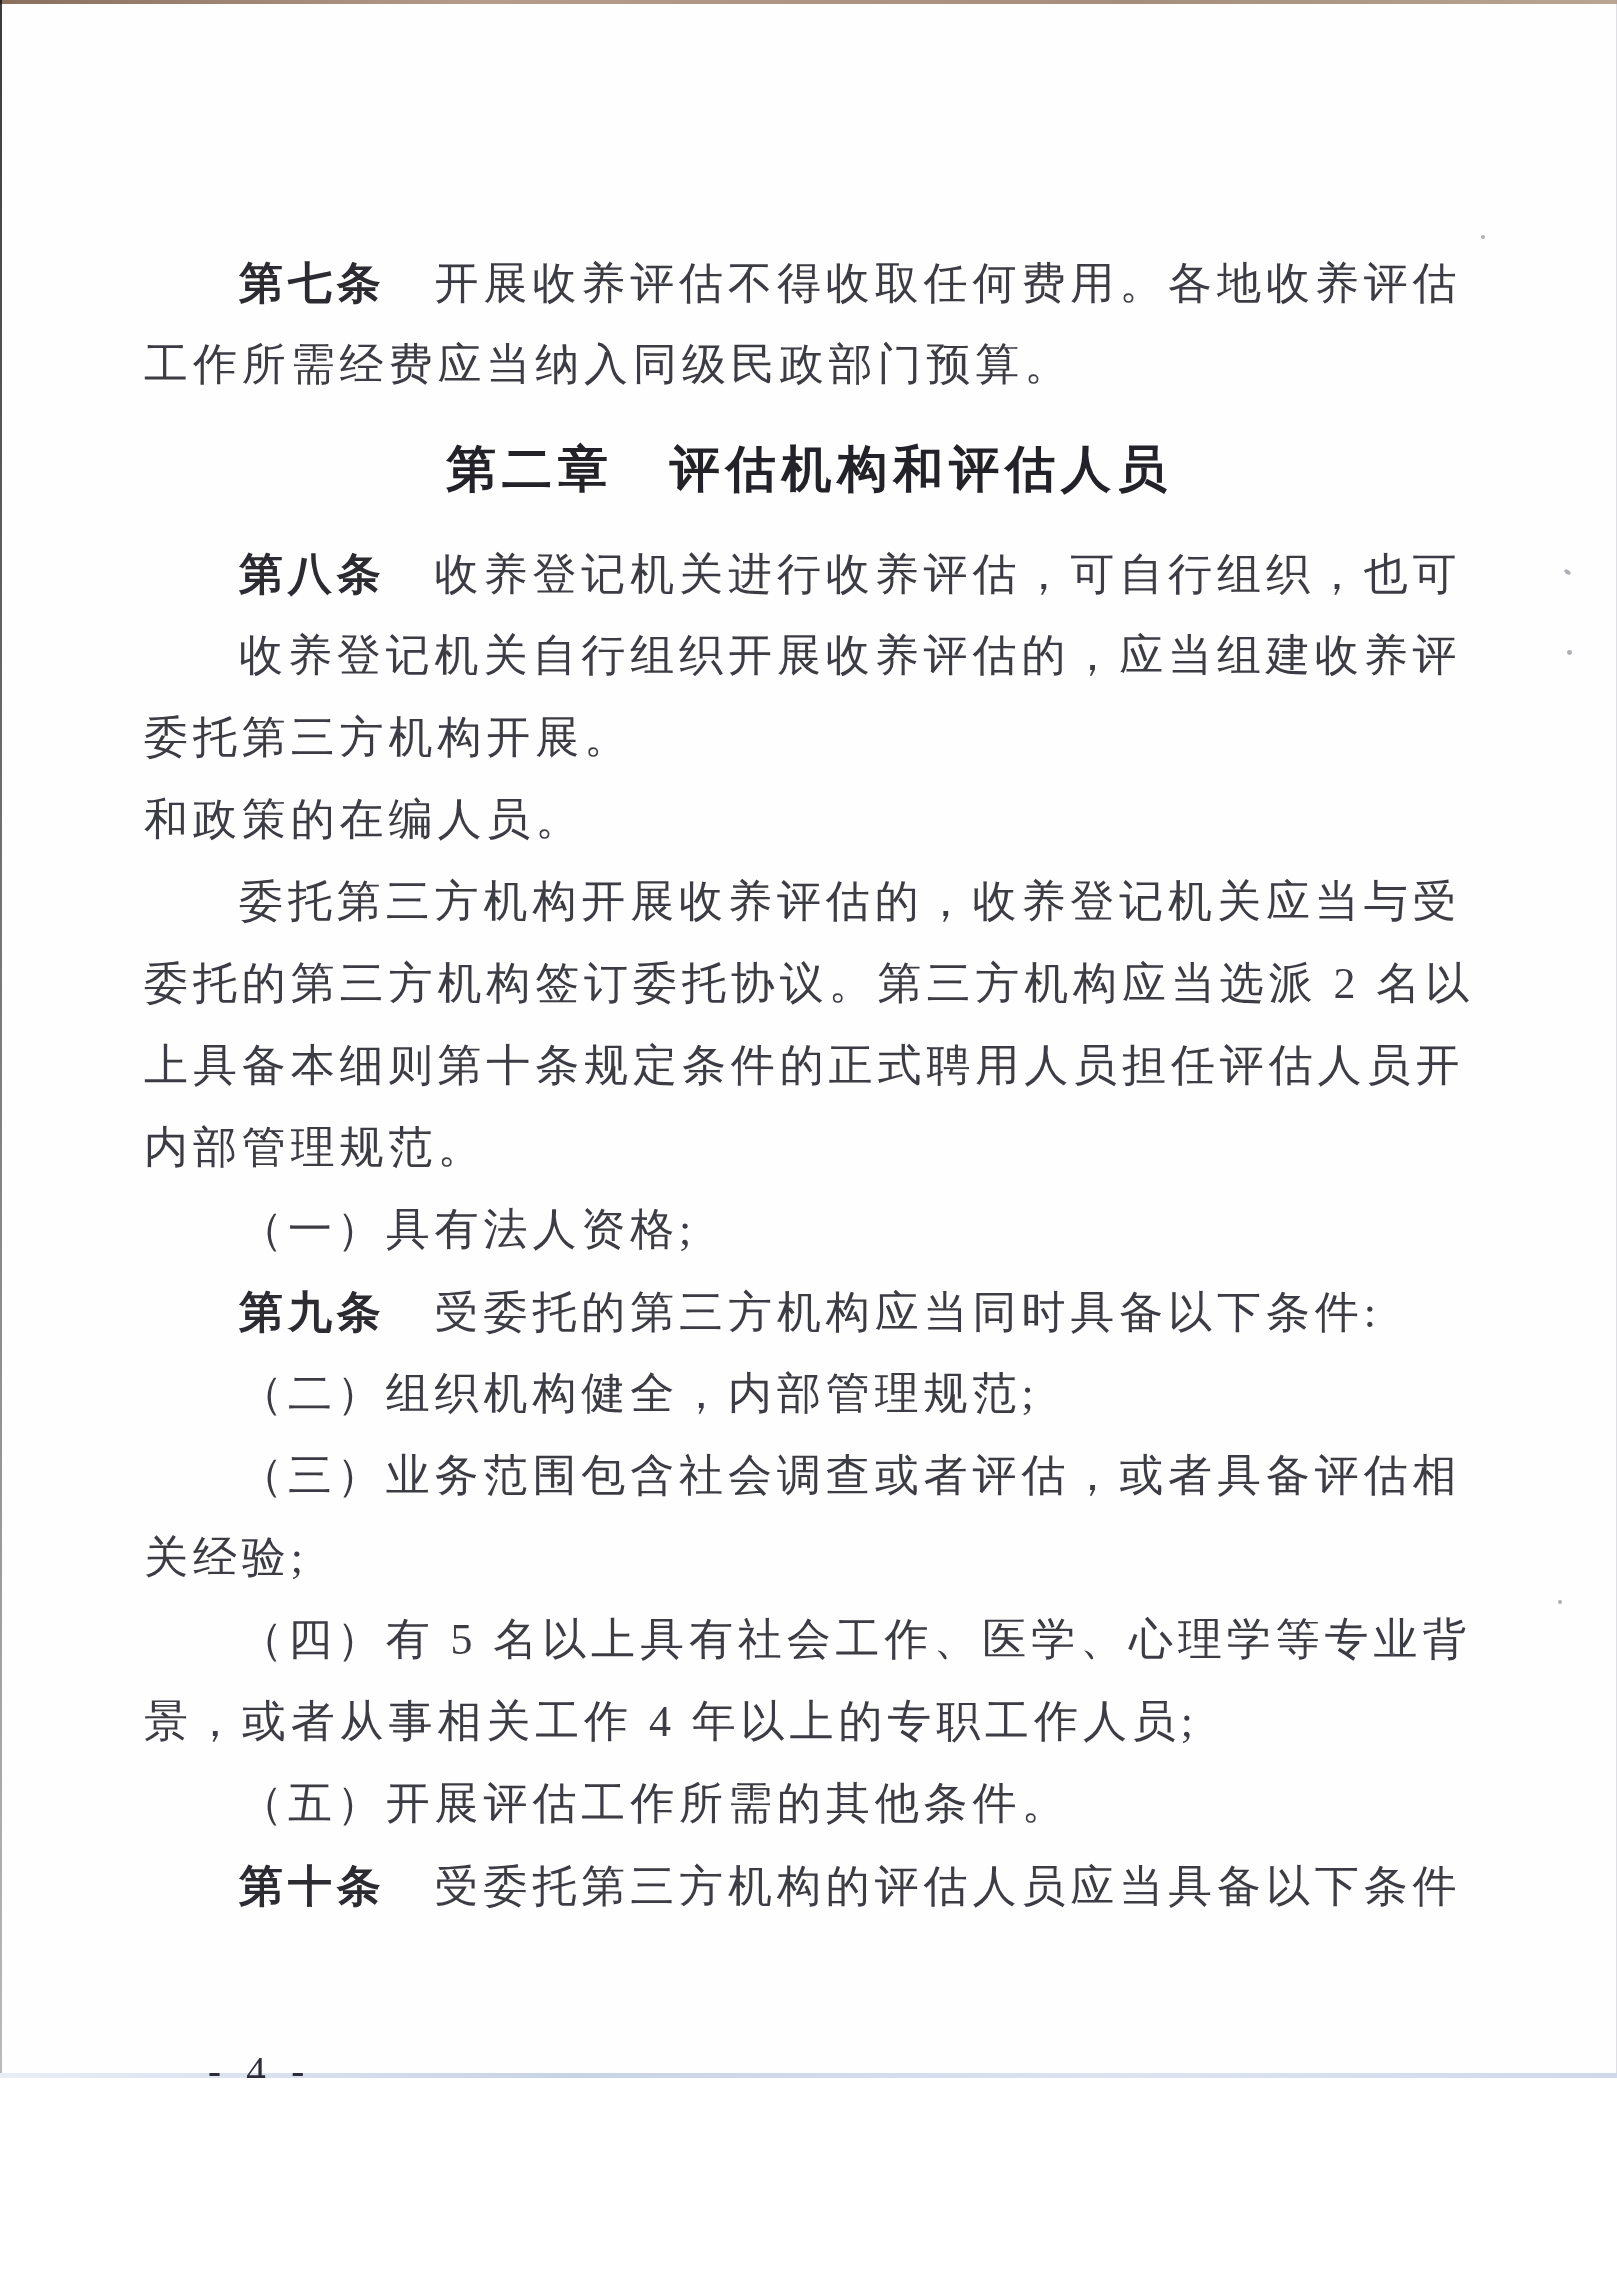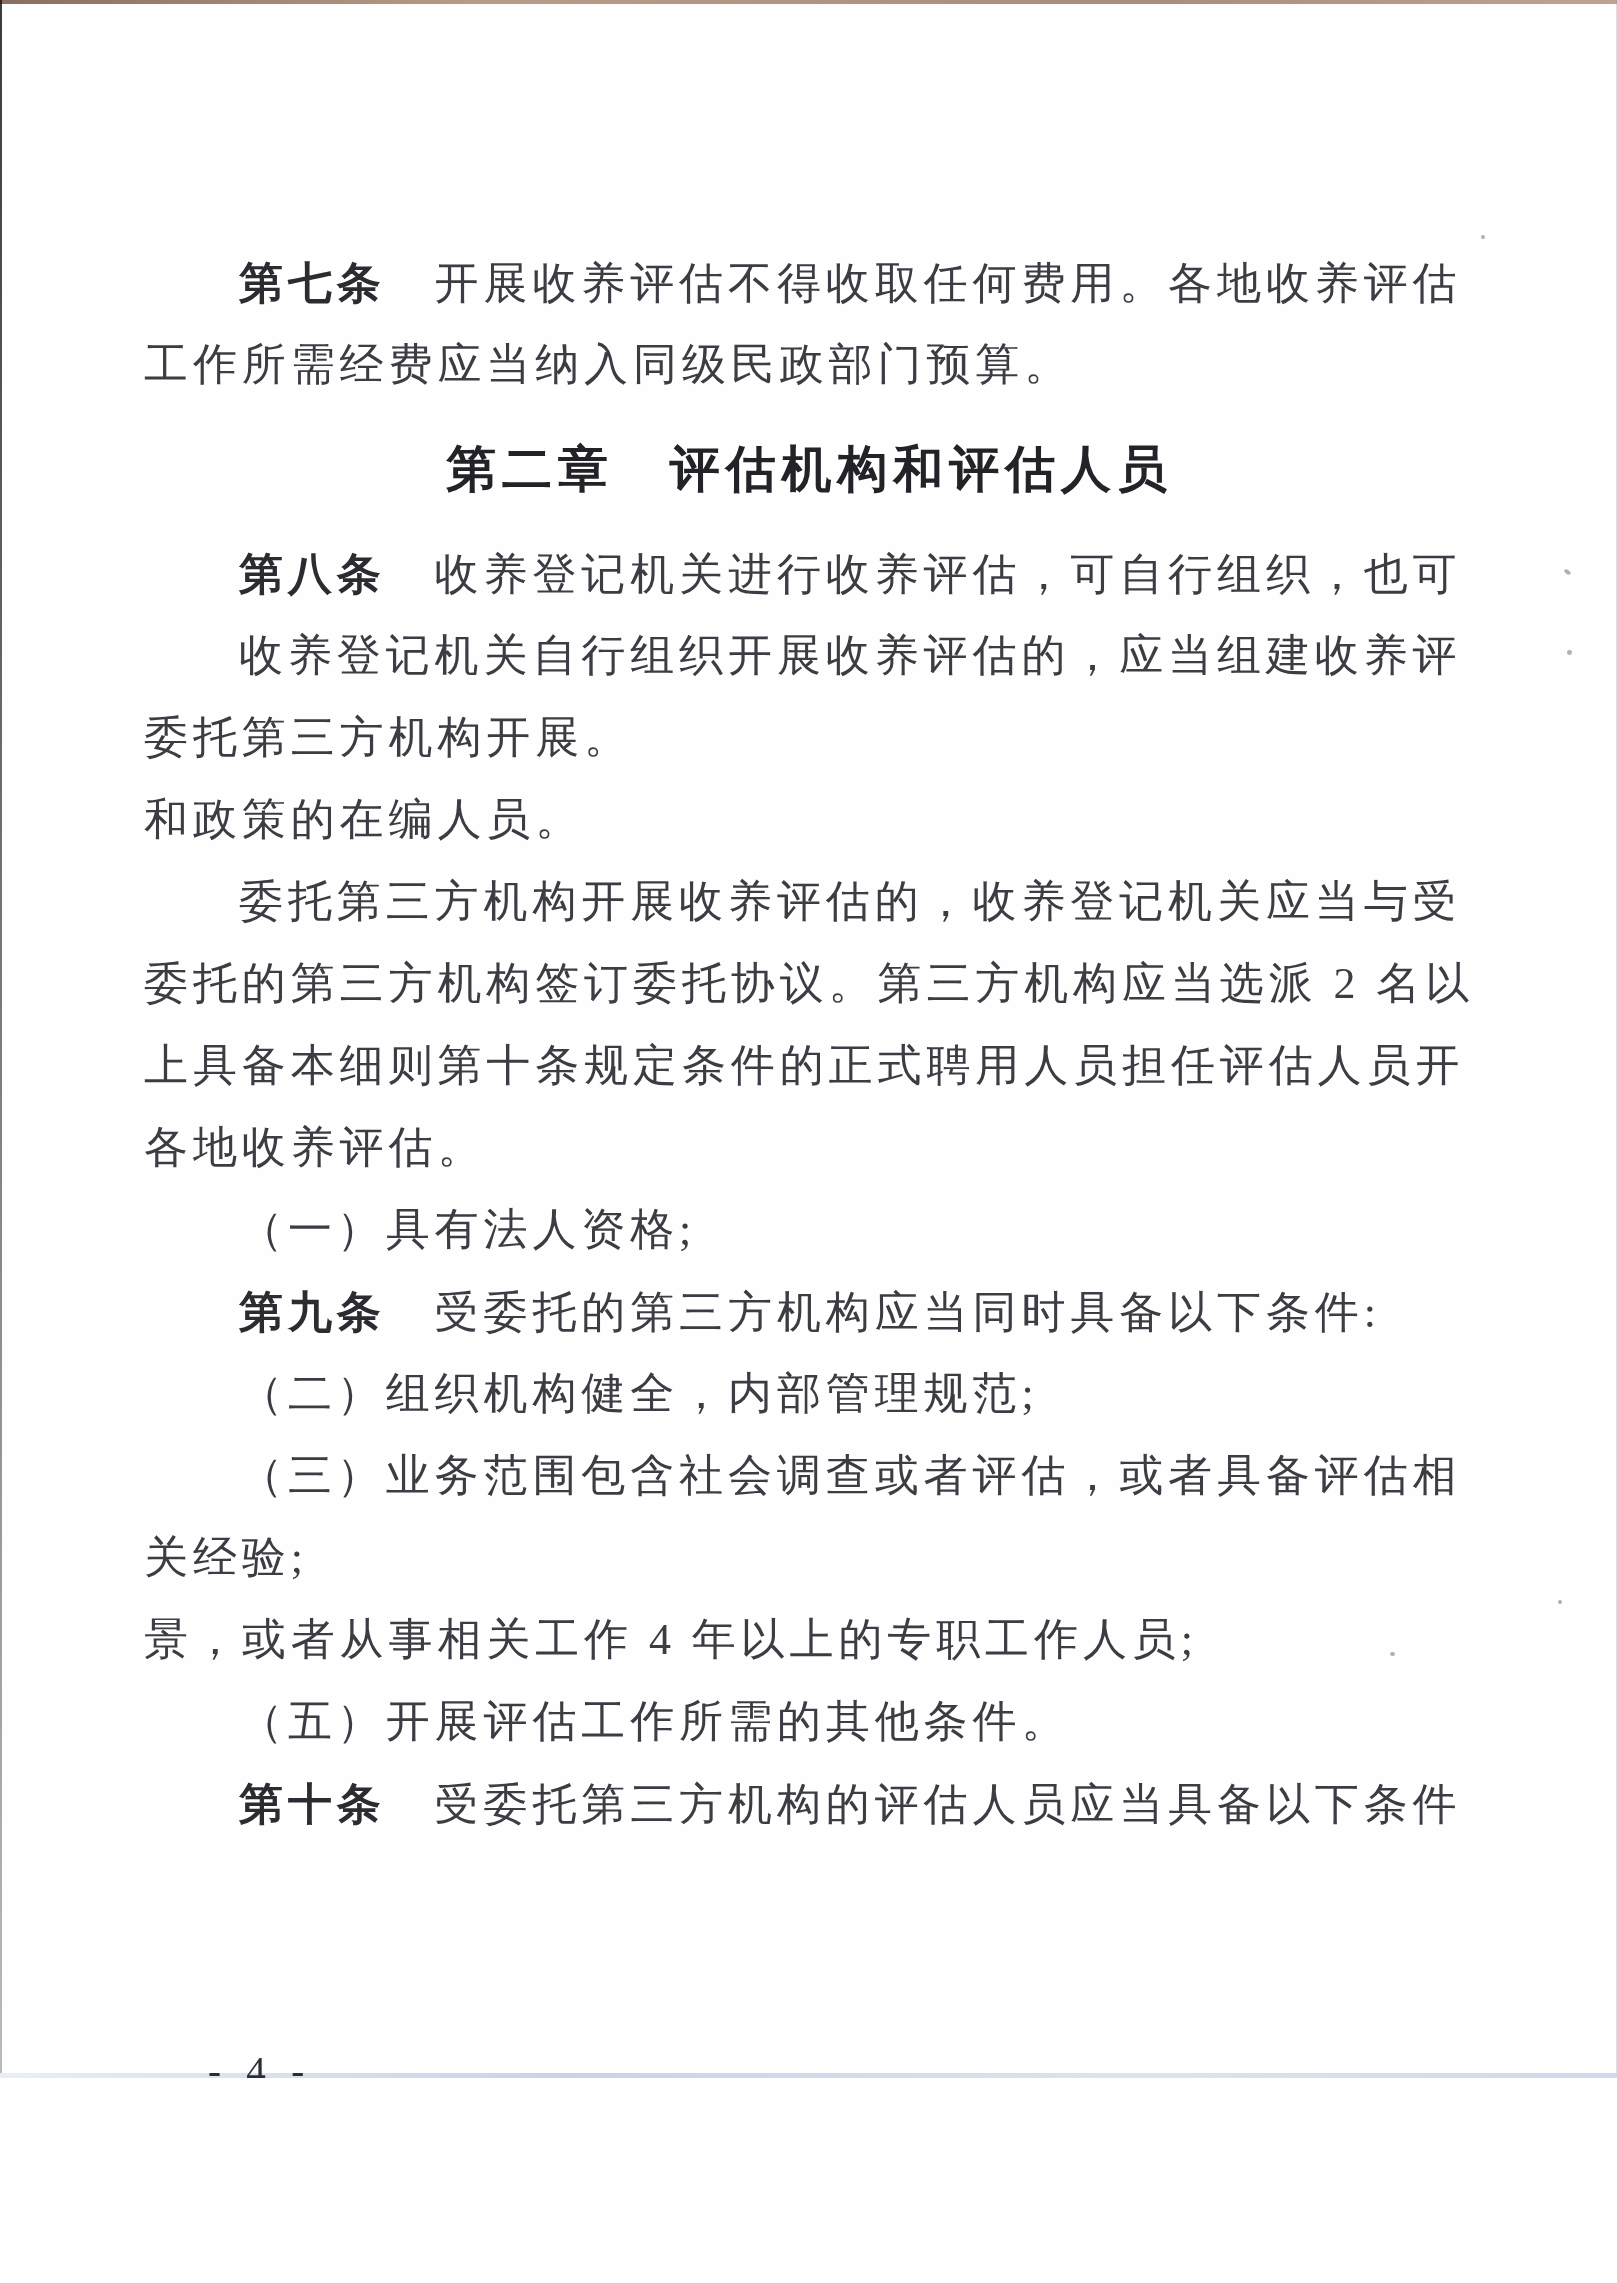--- a/index.html
+++ b/index.html
@@ -73,26 +73,27 @@
       <div class="text-line indent"><span class="article-label">第七条</span><span>　开展收养评估不得收取任何费用。各地收养评估</span></div>
       <div class="text-line">工作所需经费应当纳入同级民政部门预算。</div>
       <h2 class="chapter-heading" style="margin: 28px 0px 29px;">第二章　评估机构和评估人员</h2>
       <div class="text-line indent"><span class="article-label">第八条</span><span>　收养登记机关进行收养评估，可自行组织，也可</span></div>
       <div class="text-line indent">收养登记机关自行组织开展收养评估的，应当组建收养评</div>
       <div class="text-line">委托第三方机构开展。</div>
       <div class="text-line">和政策的在编人员。</div>
       <div class="text-line indent">委托第三方机构开展收养评估的，收养登记机关应当与受</div>
       <div class="text-line">委托的第三方机构签订委托协议。第三方机构应当选派 2 名以</div>
       <div class="text-line">上具备本细则第十条规定条件的正式聘用人员担任评估人员开</div>
-      <div class="text-line">各地收养评估。</div>
+      <div class="text-line">内部管理规范。</div>
       <div class="text-line indent">（一）具有法人资格;</div>
       <div class="text-line indent"><span class="article-label">第九条</span><span>　受委托的第三方机构应当同时具备以下条件:</span></div>
       <div class="text-line indent">（二）组织机构健全，内部管理规范;</div>
       <div class="text-line indent">（三）业务范围包含社会调查或者评估，或者具备评估相</div>
       <div class="text-line">关经验;</div>
+      <div class="text-line indent">（四）有 5 名以上具有社会工作、医学、心理学等专业背</div>
       <div class="text-line">景，或者从事相关工作 4 年以上的专职工作人员;</div>
       <div class="text-line indent">（五）开展评估工作所需的其他条件。</div>
       <div class="text-line indent"><span class="article-label">第十条</span><span>　受委托第三方机构的评估人员应当具备以下条件</span></div>
     </main>
 
   <div class="page-number">- 4 -</div>
 
   <div class="speck" style="left:1564px;top:570px;width:6.8px;height:3.9px;transform:rotate(35deg);"></div>
   <div class="speck" style="left:1567px;top:650px;width:4.9px;height:4.9px;"></div>
   <div class="speck" style="left:1481px;top:235px;width:3.9px;height:3.9px;"></div>

